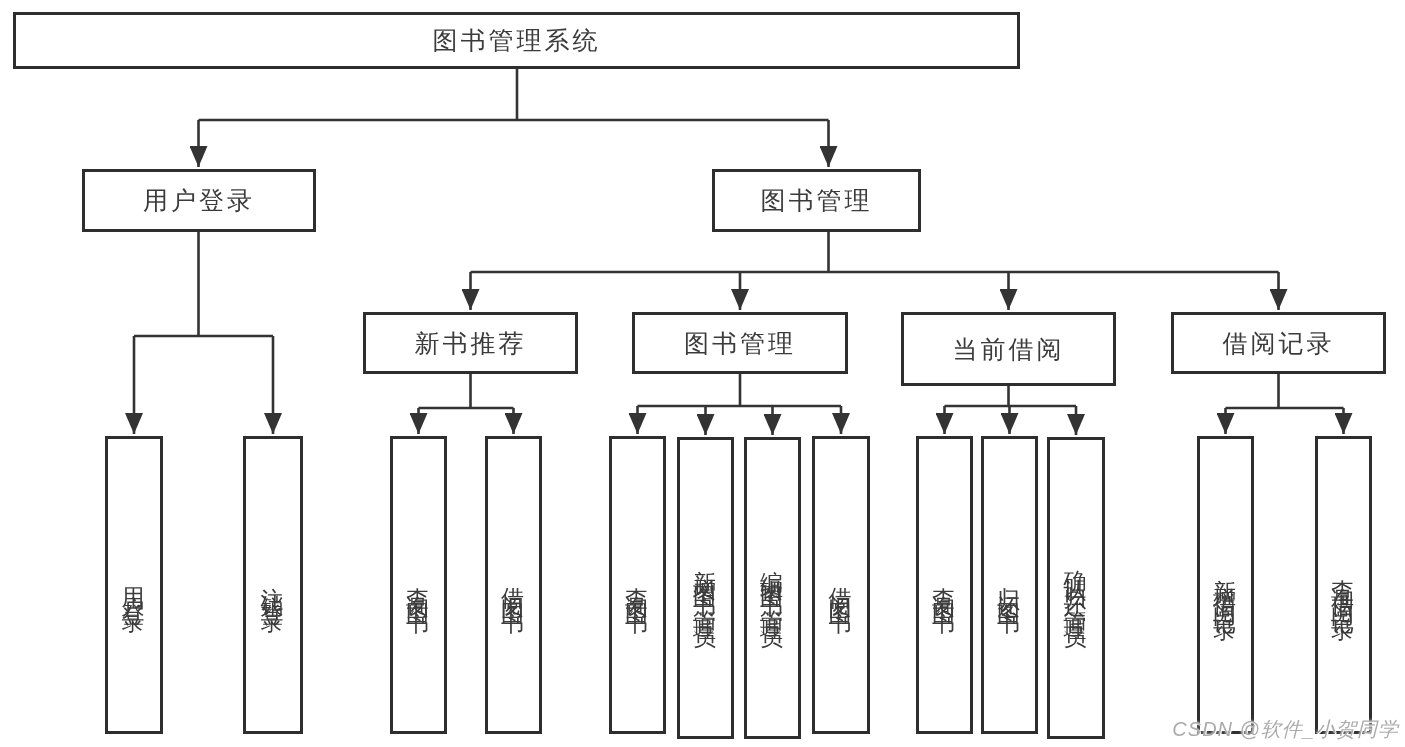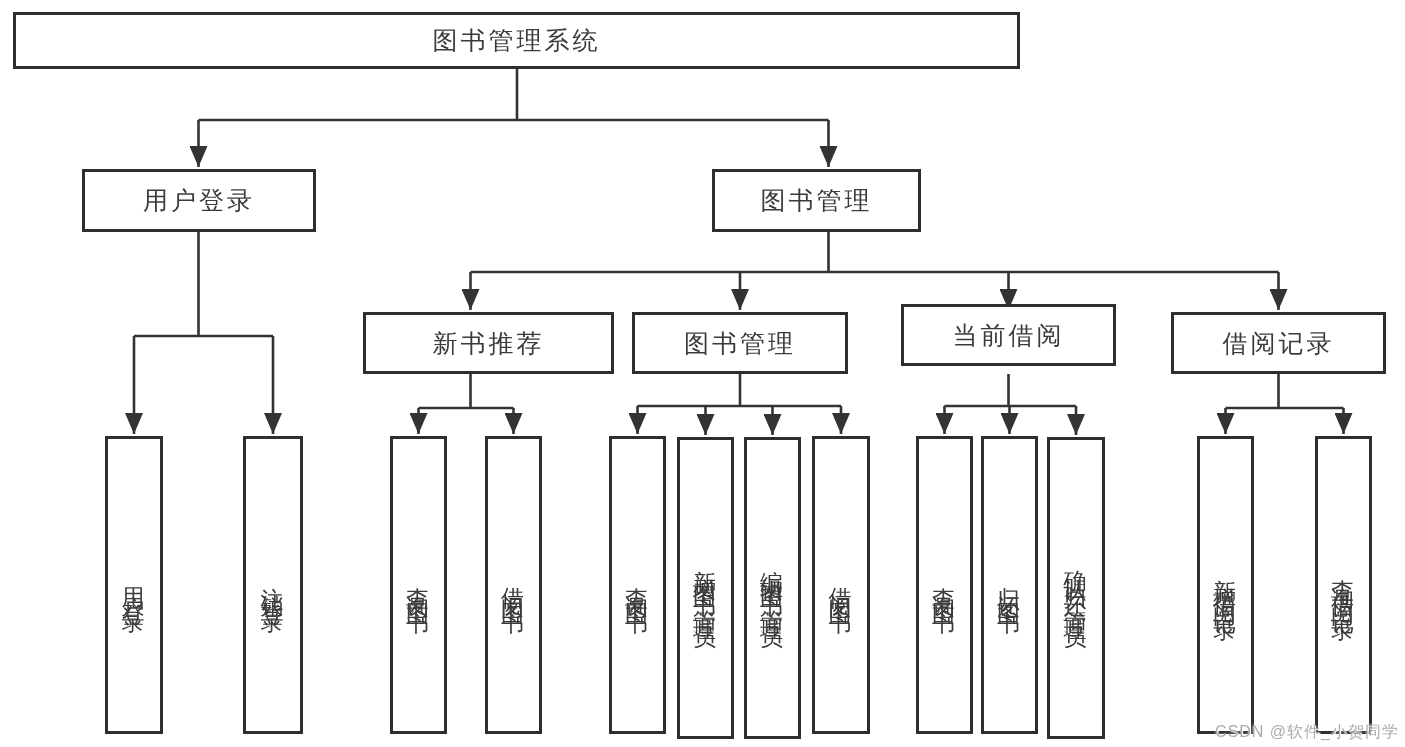--- a/index.html
+++ b/index.html
@@ -15,22 +15,22 @@
   }
   .h { font-size:25px; letter-spacing:3px; white-space:nowrap; }
   .v {
     writing-mode:vertical-rl; text-orientation:mixed;
     font-size:23px; letter-spacing:8px; white-space:nowrap;
   }
   svg.conn { position:absolute; left:0; top:0; z-index:1; }
   svg.conn path.s, svg.conn line.s { stroke:#333333; stroke-width:2.6; fill:none; }
   .watermark {
     position:absolute; right:6px; bottom:4px; z-index:3;
-    font-size:16px; color:#ababab; letter-spacing:1px;
-    text-shadow:0 0 3px #ffffff, 1px 1px 0 #ffffff; white-space:nowrap;
+    font-size:20px; color:#ababab; letter-spacing:1px;
+    text-shadow:0 0 3px #ffffff, 1px 1px 0 #ffffff; white-space:nowrap;font-style:italic;
   }
 </style>
 </head>
 <body>
 
 <div class="stage">
 
   <svg class="conn" width="1405" height="747" viewBox="0 0 1405 747">
     <defs>
       <marker id="ah" markerUnits="userSpaceOnUse" markerWidth="22" markerHeight="18" refX="21" refY="9" orient="auto">
@@ -70,23 +70,23 @@
     <path class="s" d="M1278.5,374 V408 M1225.5,408 H1343.5"></path>
     <line class="s" x1="1225.5" y1="408" x2="1225.5" y2="434" marker-end="url(#ah)"></line>
     <line class="s" x1="1343.5" y1="408" x2="1343.5" y2="434" marker-end="url(#ah)"></line>
   </svg>
 
   <div class="box h" style="left:13px;top:12px;width:1007px;height:57px">图书管理系统</div>
 
   <div class="box h" style="left:82px;top:169px;width:234px;height:63px">用户登录</div>
   <div class="box h" style="left:712px;top:169px;width:209px;height:63px">图书管理</div>
 
-  <div class="box h" style="left:363px;top:312px;width:251px;height:62px">新书推荐</div>
+  <div class="box h" style="left:363px;top:312px;width:215px;height:62px">新书推荐</div>
   <div class="box h" style="left:632px;top:312px;width:216px;height:62px">图书管理</div>
-  <div class="box h" style="left:901px;top:304px;width:215px;height:62px">当前借阅</div>
+  <div class="box h" style="left:901px;top:312px;width:215px;height:74px">当前借阅</div>
   <div class="box h" style="left:1171px;top:312px;width:215px;height:62px">借阅记录</div>
 
   <div class="box v" style="left:105px;top:436px;width:58px;height:298px">用户登录</div>
   <div class="box v" style="left:243px;top:436px;width:60px;height:298px">注销登录</div>
 
   <div class="box v" style="left:390px;top:436px;width:57px;height:298px">查询图书</div>
   <div class="box v" style="left:485px;top:436px;width:57px;height:298px">借阅图书</div>
 
   <div class="box v" style="left:609px;top:436px;width:57px;height:298px">查询图书</div>
   <div class="box v" style="left:677px;top:437px;width:57px;height:302px">新增图书（管理员）</div>

